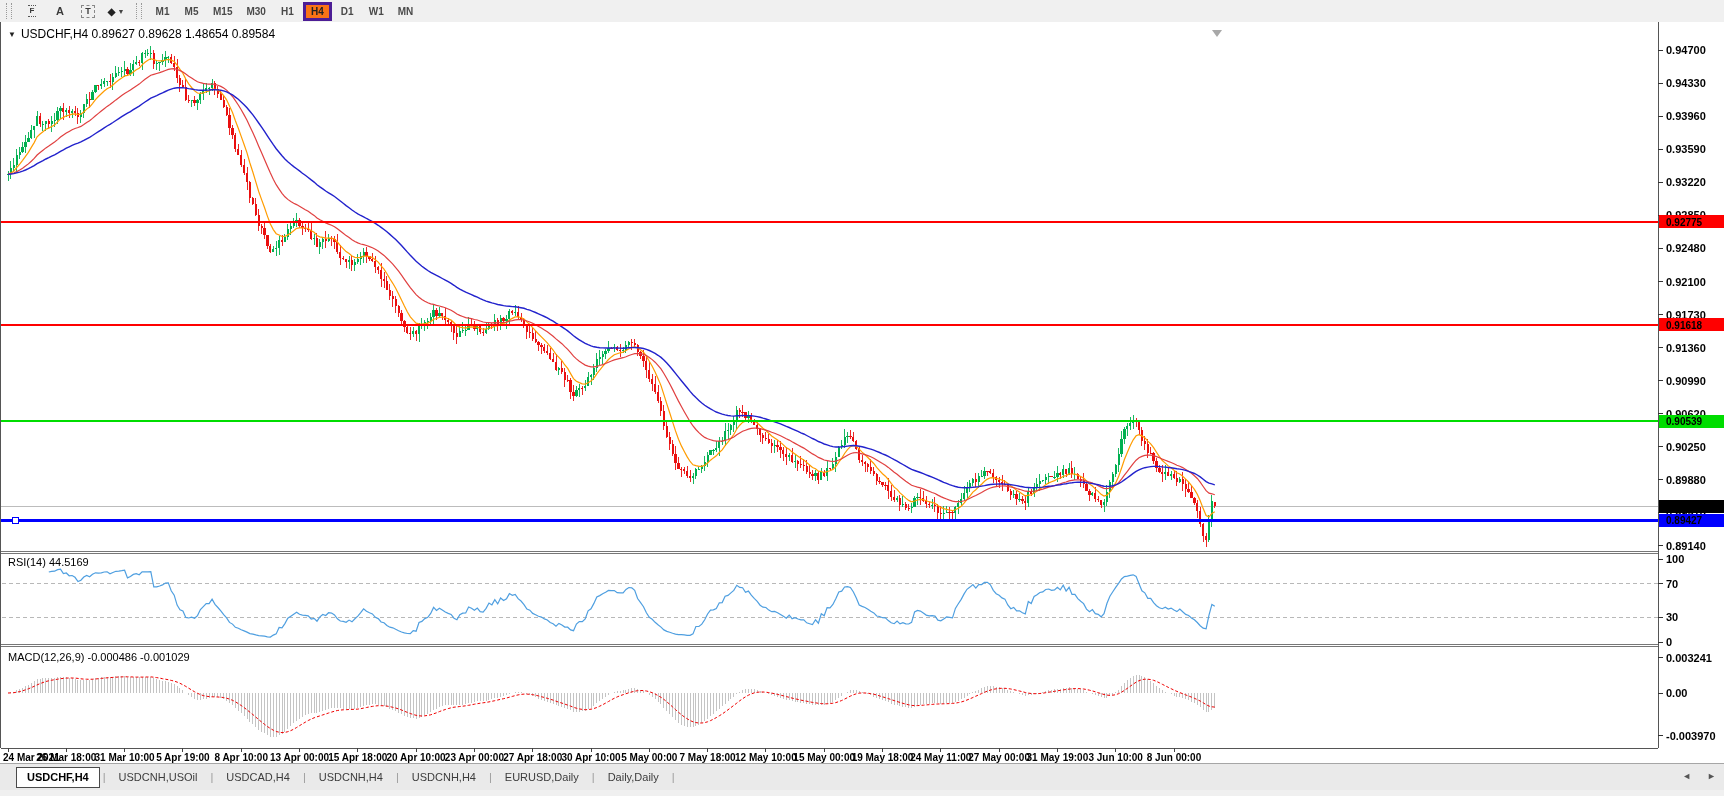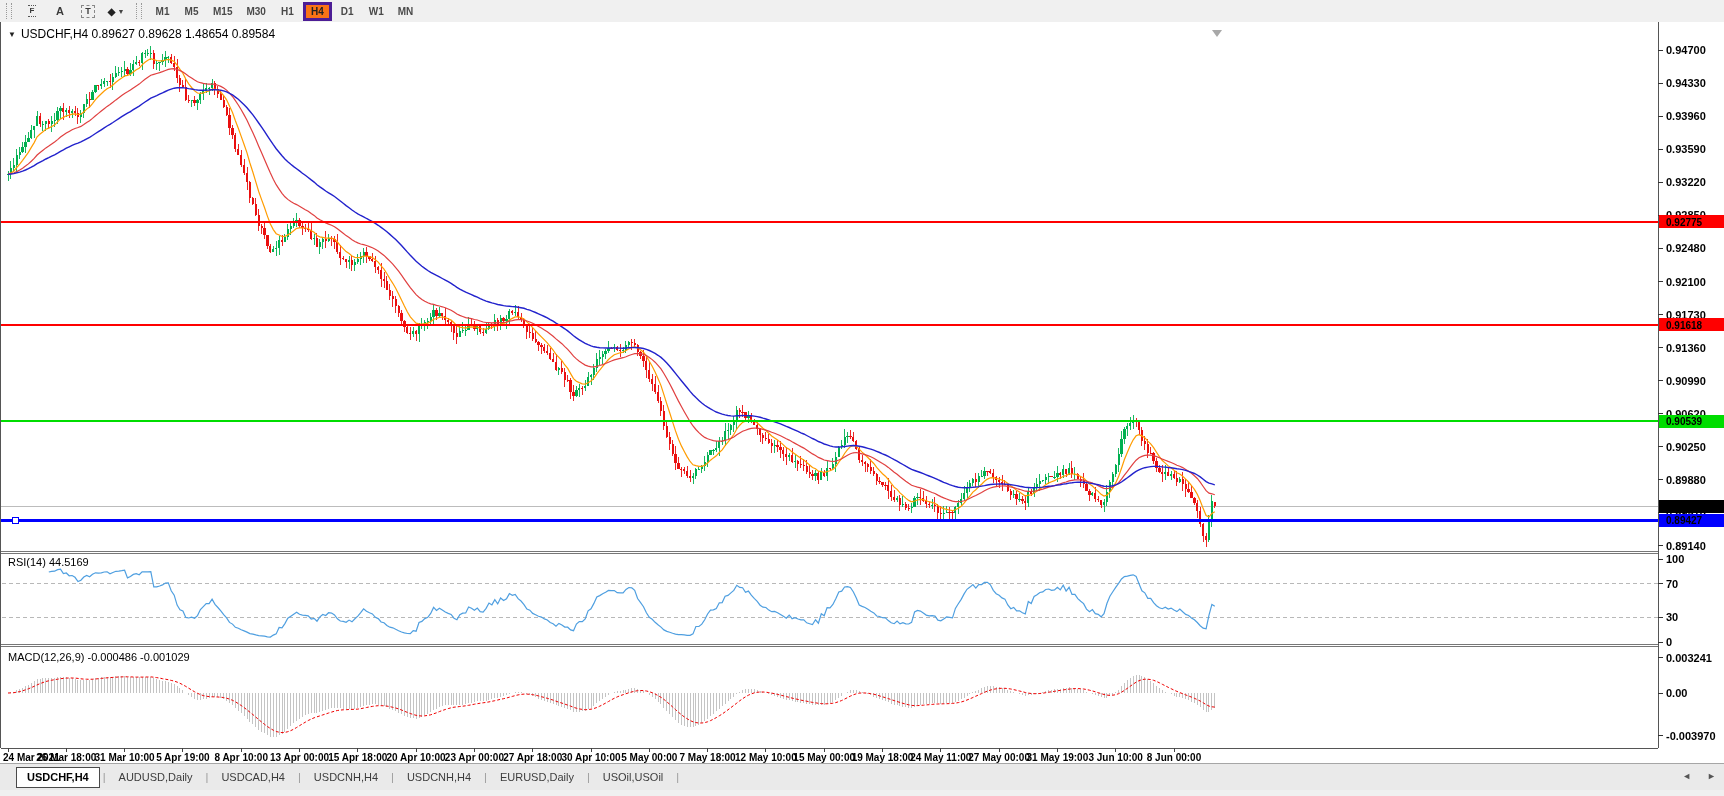--- a/index.html
+++ b/index.html
@@ -1463,29 +1463,29 @@
     <span class="dd">▼</span>
     <span>USDCHF,H4 0.89627 0.89628 1.48654 0.89584</span>
   </div>
   <div class="pane-label rsi-label">RSI(14) 44.5169</div>
   <div class="pane-label macd-label">MACD(12,26,9) -0.000486 -0.001029</div>
 </div>
 
 <div class="tabs" id="tabs-bar">
   <div class="tab active">USDCHF,H4</div>
     <span class="tab-sep">|</span>
-    <div class="tab">AUDUSD,Daily</div>
+    <div class="tab">USDCNH,USOil</div>
     <span class="tab-sep">|</span>
     <div class="tab">USDCAD,H4</div>
     <span class="tab-sep">|</span>
     <div class="tab">USDCNH,H4</div>
     <span class="tab-sep">|</span>
     <div class="tab">USDCNH,H4</div>
     <span class="tab-sep">|</span>
     <div class="tab">EURUSD,Daily</div>
     <span class="tab-sep">|</span>
-    <div class="tab">USOil,USOil</div>
+    <div class="tab">Daily,Daily</div>
     <span class="tab-sep">|</span>
     <div class="tab-scroll">
     <span id="scrL">◄</span>
     <span id="scrR">►</span>
   </div>
 </div>
 
 </body></html>

